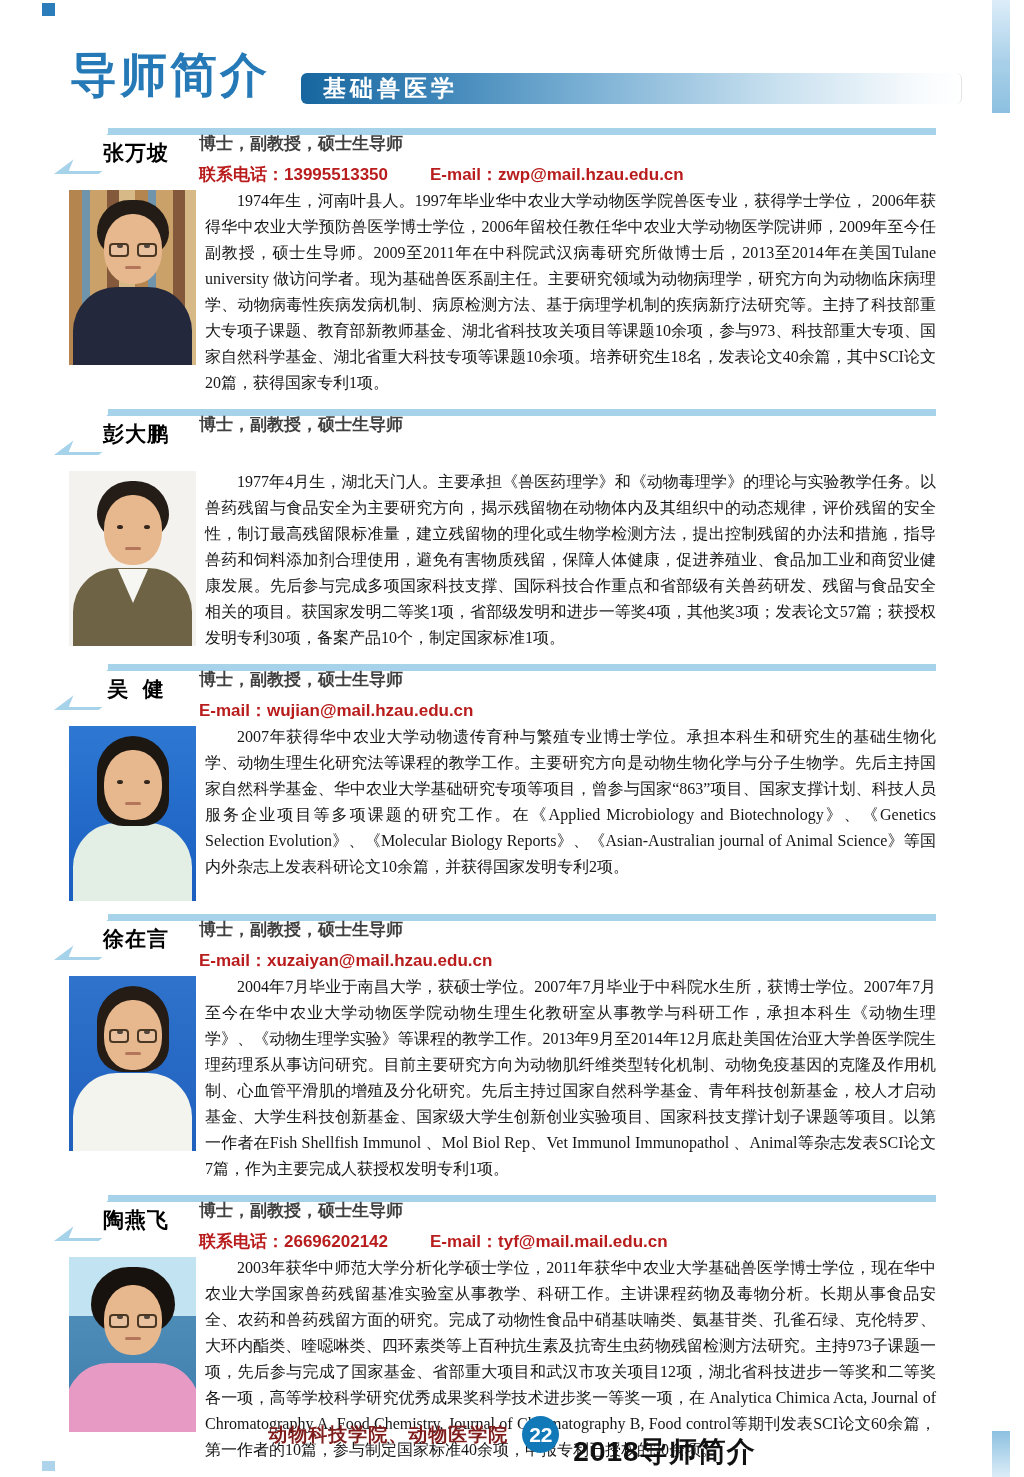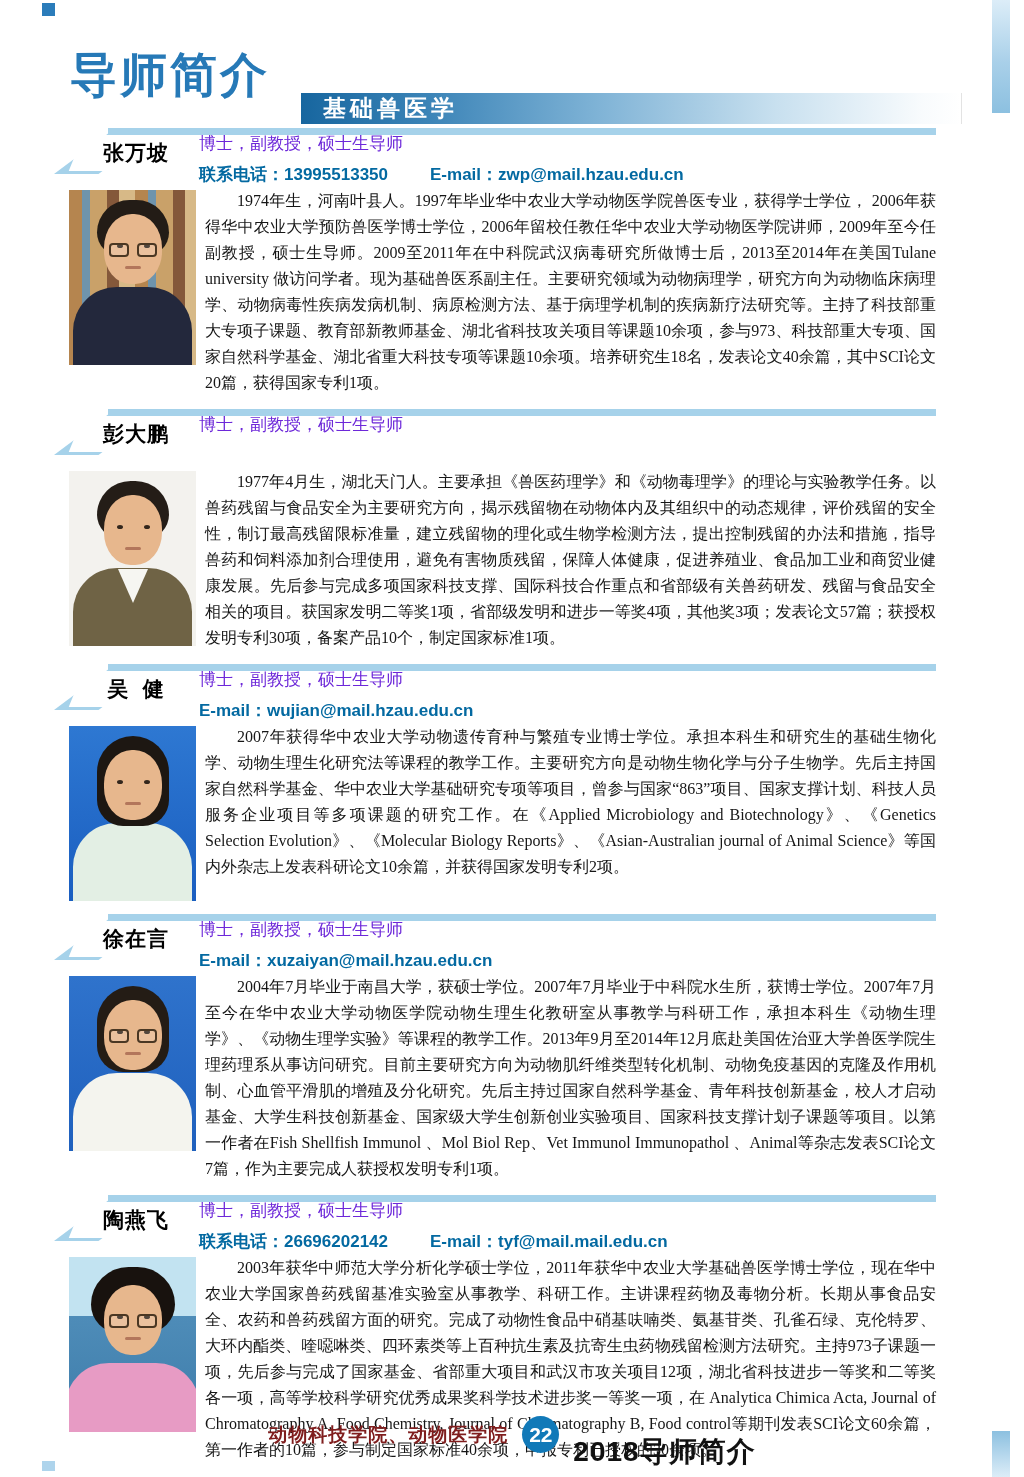--- a/index.html
+++ b/index.html
@@ -11,42 +11,42 @@
   .mark-tl { position:absolute; left:28px; top:3px; width:13px; height:13px; background:#2b7cba; }
   .bar-tr  { position:absolute; right:0; top:0; width:18px; height:113px;
              background:linear-gradient(180deg,#dcedf8 0%,#a9d0e9 55%,#8cc0e0 100%); }
   .bar-br  { position:absolute; right:0; bottom:0; width:18px; height:46px;
              background:linear-gradient(180deg,#8cc0e0 0%,#dcedf8 100%); }
   .mark-bl { position:absolute; left:28px; bottom:6px; width:13px; height:10px; background:#aed4ec; }
 
   
   .page-title { position:absolute; left:56px; top:44px; font-size:47px; font-weight:900;
                 color:#2679b7; letter-spacing:3px; }
-  .banner { position:absolute; left:287px; top:93px; width:661px; height:31px;
+  .banner { position:absolute; left:287px; top:73px; width:661px; height:31px;
             background:linear-gradient(90deg,#17669f 0%,#3d85b8 20%,#7fb3d6 45%,#c8e0ef 72%,#f8fbfd 94%,#ffffff 100%);
-            border-right:1px solid #e3e3e3; }
+            border-right:1px solid #e3e3e3;border-radius:6px; }
   .banner-label { color:#ffffff; font-weight:bold; font-size:23px; letter-spacing:4px;
                   line-height:31px; padding-left:22px; }
 
   
   .sections { position:absolute; top:128px; left:0; right:0; }
   .section { margin-bottom:13px; }
 
   .sec-header { position:relative; height:56px; margin:0 74px 4px 48px; }
   .stripe { position:absolute; left:46px; right:0; top:0; height:7px; background:#a6d2ea; }
   .diag   { position:absolute; left:-8px; top:0; width:106px; height:46px; background:#a6d2ea;
             clip-path:polygon(58% 0, 100% 0, 42% 100%, 0 100%); }
   .tab  { position:absolute; left:14px; top:7px; width:120px; height:36px; background:#ffffff;
           transform:skewX(-22deg); }
   .tab-name { display:flex; align-items:center; justify-content:center; height:100%;
               transform:skewX(22deg); font-size:21px; font-weight:bold; color:#000;
               letter-spacing:1px; white-space:pre; }
   .head-info { position:absolute; left:137px; top:4px; }
-  .adv-title { font-size:17px; font-weight:normal; color:#6d28d9; }
-  .contact   { margin-top:8px; font-size:17px; font-weight:bold; color:#0369a1; }
+  .adv-title { font-size:17px; font-weight:bold; color:#404040; }
+  .contact   { margin-top:8px; font-size:17px; font-weight:bold; color:#b91c1c; }
   .contact span { margin-right:42px; }
 
   .bio-row { display:flex; margin:0 74px 0 55px;justify-content:flex-end; }
   .bio { flex:1; margin-left:9px; font-family:"Liberation Serif","DejaVu Serif",serif;
          font-size:16px; line-height:26px; text-align:justify; text-indent:2em; color:#161616; }
 
   
   .photo { position:relative; flex:0 0 127px; width:127px; height:175px; overflow:hidden; margin-top:2px; }
   .ph { position:absolute; }
   .ph-bg { left:0; top:0; right:0; bottom:0; }

